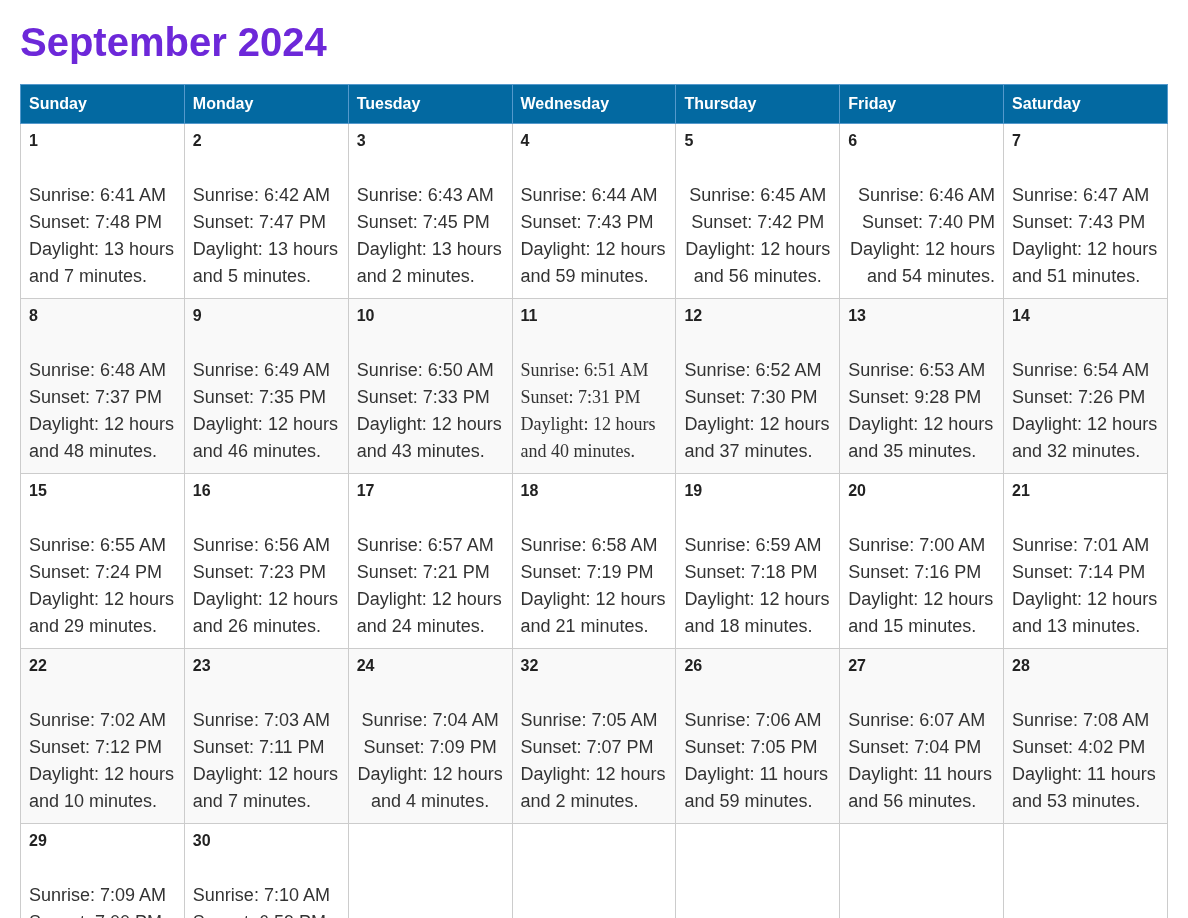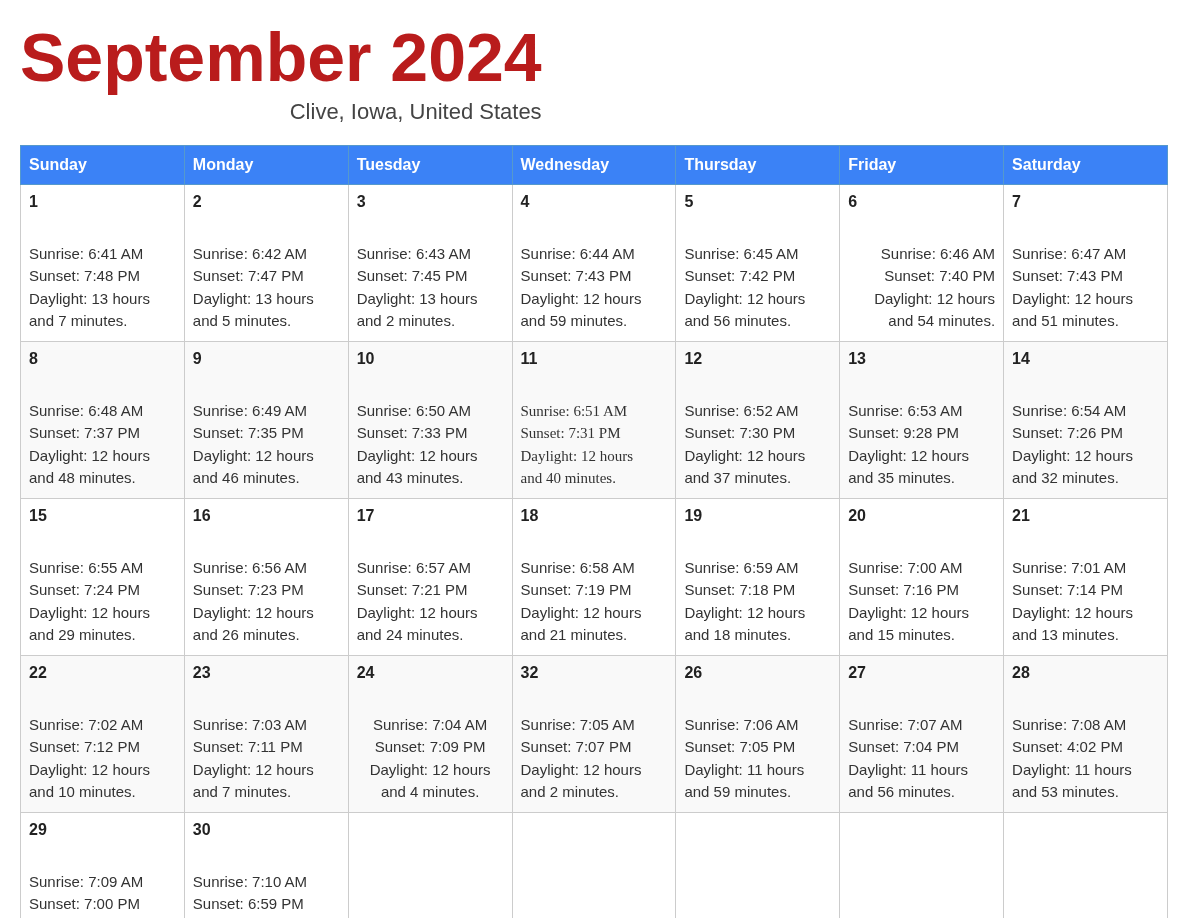--- a/index.html
+++ b/index.html
@@ -18,23 +18,23 @@
     }
     .logo {
       display: flex;
       flex-direction: column;
       align-items: flex-start;
     }
     .title-area {
       text-align: right;
     }
     .month-title {
-      font-size: 68px;
+      font-size: 40px;
       font-weight: bold;
-      color: #b91c1c;
+      color: #6d28d9;
       line-height: 1.1;
     }
     .location-title {
       font-size: 22px;
       color: #444;
       margin-top: 4px;
     }
     .calendar-table {
       width: 100%;
       border-collapse: collapse;
@@ -59,45 +59,44 @@
       color: #333;
     }
     .day-num {
       font-size: 16px;
       font-weight: bold;
       color: #222;
       display: block;
       margin-bottom: 4px;
     }
     .day-info {
-      font-size: 15px;
+      font-size: 18px;
       color: #333;
       line-height: 1.5;
       margin-top: 32px;
     }
     .empty-cell {
       background: #fff;
     }
     tr:nth-child(even) td {
       background-color: #f9f9f9;
     }
     tr:nth-child(odd) td {
       background-color: #fff;
     }
     .calendar-table thead tr th {
-      background-color: #3b82f6;
+      background-color: #0369a1;
     }
   </style>
 </head>
 <body>
 
 <div class="header-row">
   <div class="title-area">
     <div class="month-title">September 2024</div>
-    <div class="location-title">Clive, Iowa, United States</div>
   </div>
 </div>
 
 <table class="calendar-table">
   <thead>
     <tr>
     <th>Sunday</th>
         <th>Monday</th>
         <th>Tuesday</th>
         <th>Wednesday</th>
@@ -131,21 +130,21 @@
         </td>
         <td>
           <span class="day-num">4</span>
           <div class="day-info" style="white-space: pre-line;">Sunrise: 6:44 AM
 Sunset: 7:43 PM
 Daylight: 12 hours
 and 59 minutes.</div>
         </td>
         <td>
           <span class="day-num">5</span>
-          <div class="day-info" style="white-space: pre-line;">Sunrise: 6:45 AM
+          <div class="day-info" style="white-space: pre-line; text-align: center;">Sunrise: 6:45 AM
 Sunset: 7:42 PM
 Daylight: 12 hours
 and 56 minutes.</div>
         </td>
         <td>
           <span class="day-num">6</span>
           <div class="day-info" style="white-space: pre-line; text-align: right;">Sunrise: 6:46 AM
 Sunset: 7:40 PM
 Daylight: 12 hours
 and 54 minutes.</div>
@@ -291,21 +290,21 @@
         </td>
         <td>
           <span class="day-num">26</span>
           <div class="day-info" style="white-space: pre-line;">Sunrise: 7:06 AM
 Sunset: 7:05 PM
 Daylight: 11 hours
 and 59 minutes.</div>
         </td>
         <td>
           <span class="day-num">27</span>
-          <div class="day-info" style="white-space: pre-line;">Sunrise: 7:07 AM
+          <div class="day-info" style="white-space: pre-line;">Sunrise: 6:07 AM
 Sunset: 7:04 PM
 Daylight: 11 hours
 and 56 minutes.</div>
         </td>
         <td>
           <span class="day-num">28</span>
           <div class="day-info" style="white-space: pre-line;">Sunrise: 7:08 AM
 Sunset: 4:02 PM
 Daylight: 11 hours
 and 53 minutes.</div>

